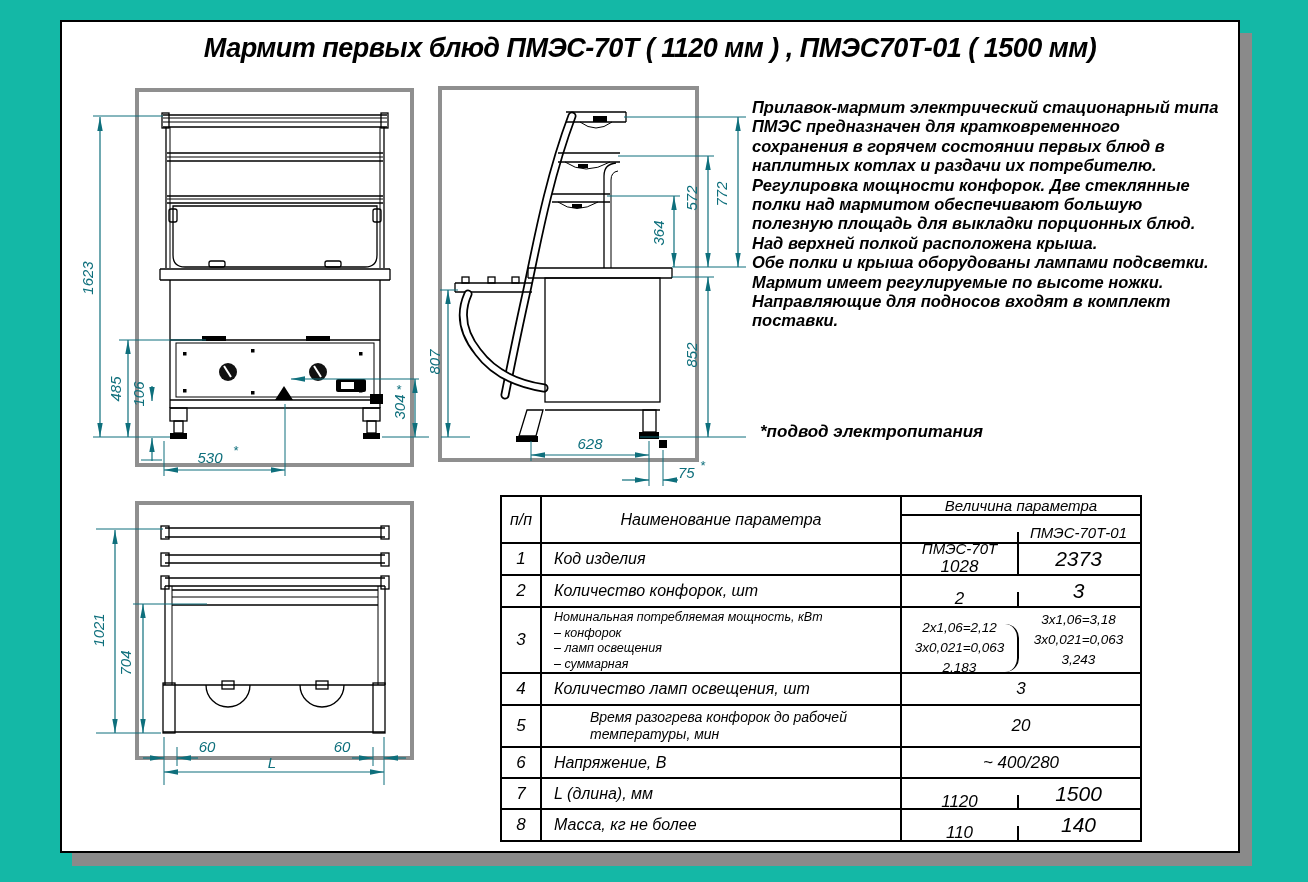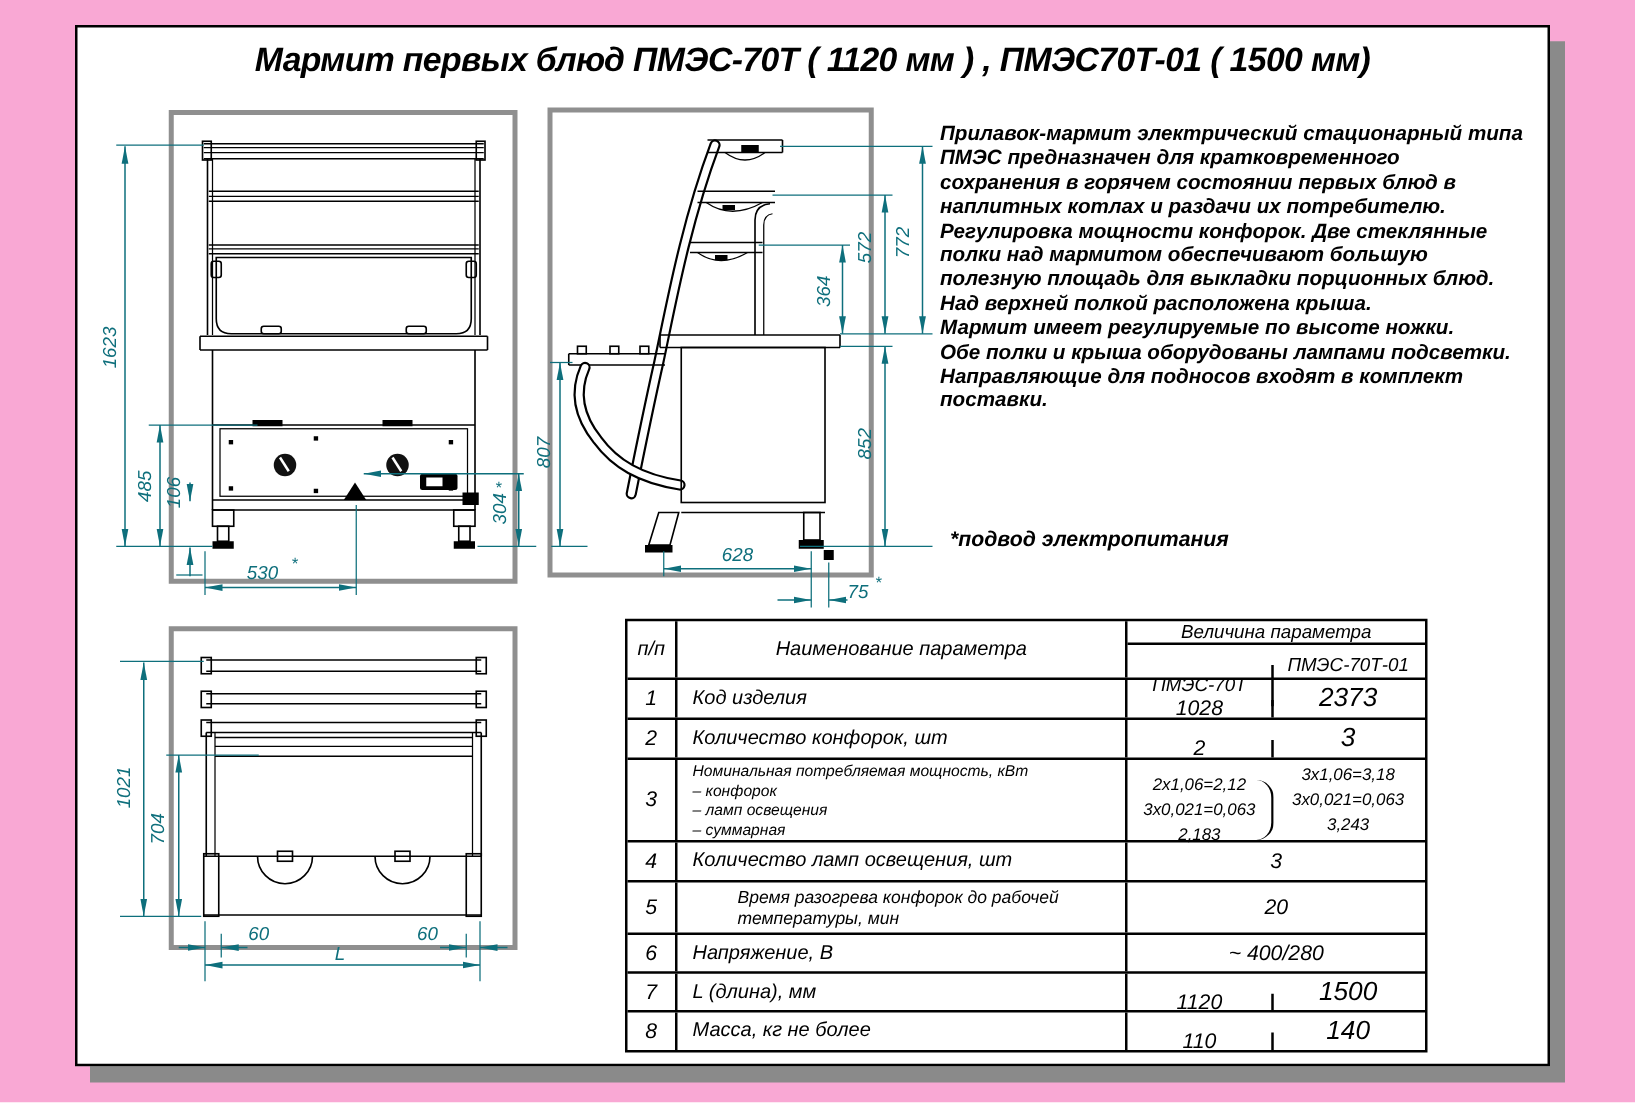--- a/index.html
+++ b/index.html
@@ -1,16 +1,16 @@
 <!DOCTYPE html>
 <html><head>
 <meta charset="utf-8">
 <style>
   html,body{margin:0;padding:0;background:#fff;}
-  #stage{position:relative;width:1308px;height:882px;background:#f9a8d4;overflow:hidden;
+  #stage{position:relative;width:1308px;height:882px;background:#14b8a6;overflow:hidden;
          font-family:"Liberation Sans",sans-serif;}
   #sheet{position:absolute;left:60px;top:20px;width:1180px;height:833px;background:#fff;
          border:2px solid #000;box-shadow:12px 13px 0 #8a8a8a;box-sizing:border-box;}
   .title{position:absolute;left:60px;top:33px;width:1180px;text-align:center;
          font-size:27px;font-weight:bold;font-style:italic;color:#000;letter-spacing:-0.5px;white-space:nowrap;}
   svg{position:absolute;overflow:visible;}
   .blk{stroke:#000;stroke-width:1.3;fill:none;}
   .blkthin{stroke:#000;stroke-width:1;fill:none;}
   .fillb{fill:#000;stroke:none;}
   .tube{stroke:#000;stroke-width:9;fill:none;stroke-linecap:round;}
@@ -300,22 +300,22 @@
 
   <div class="desc">
     <div>Прилавок-мармит электрический стационарный типа</div>
     <div>ПМЭС предназначен для кратковременного</div>
     <div>сохранения в горячем состоянии первых блюд в</div>
     <div>наплитных котлах и раздачи их потребителю.</div>
     <div>Регулировка мощности конфорок. Две стеклянные</div>
     <div>полки над мармитом обеспечивают большую</div>
     <div>полезную площадь для выкладки порционных блюд.</div>
     <div>Над верхней полкой расположена крыша.</div>
+    <div>Обе полки и крыша оборудованы лампами подсветки.</div>
     <div>Мармит имеет регулируемые по высоте ножки.</div>
-    <div>Обе полки и крыша оборудованы лампами подсветки.</div>
     <div>Направляющие для подносов входят в комплект</div>
     <div>поставки.</div>
   </div>
 
   <div class="note">*подвод электропитания</div>
 
   <div class="ptable">
     <div class="thead">
       <div class="c c1 rb hc">п/п</div>
       <div class="c c2 rb hc" style="justify-content:center;padding-left:0;">Наименование параметра</div>

